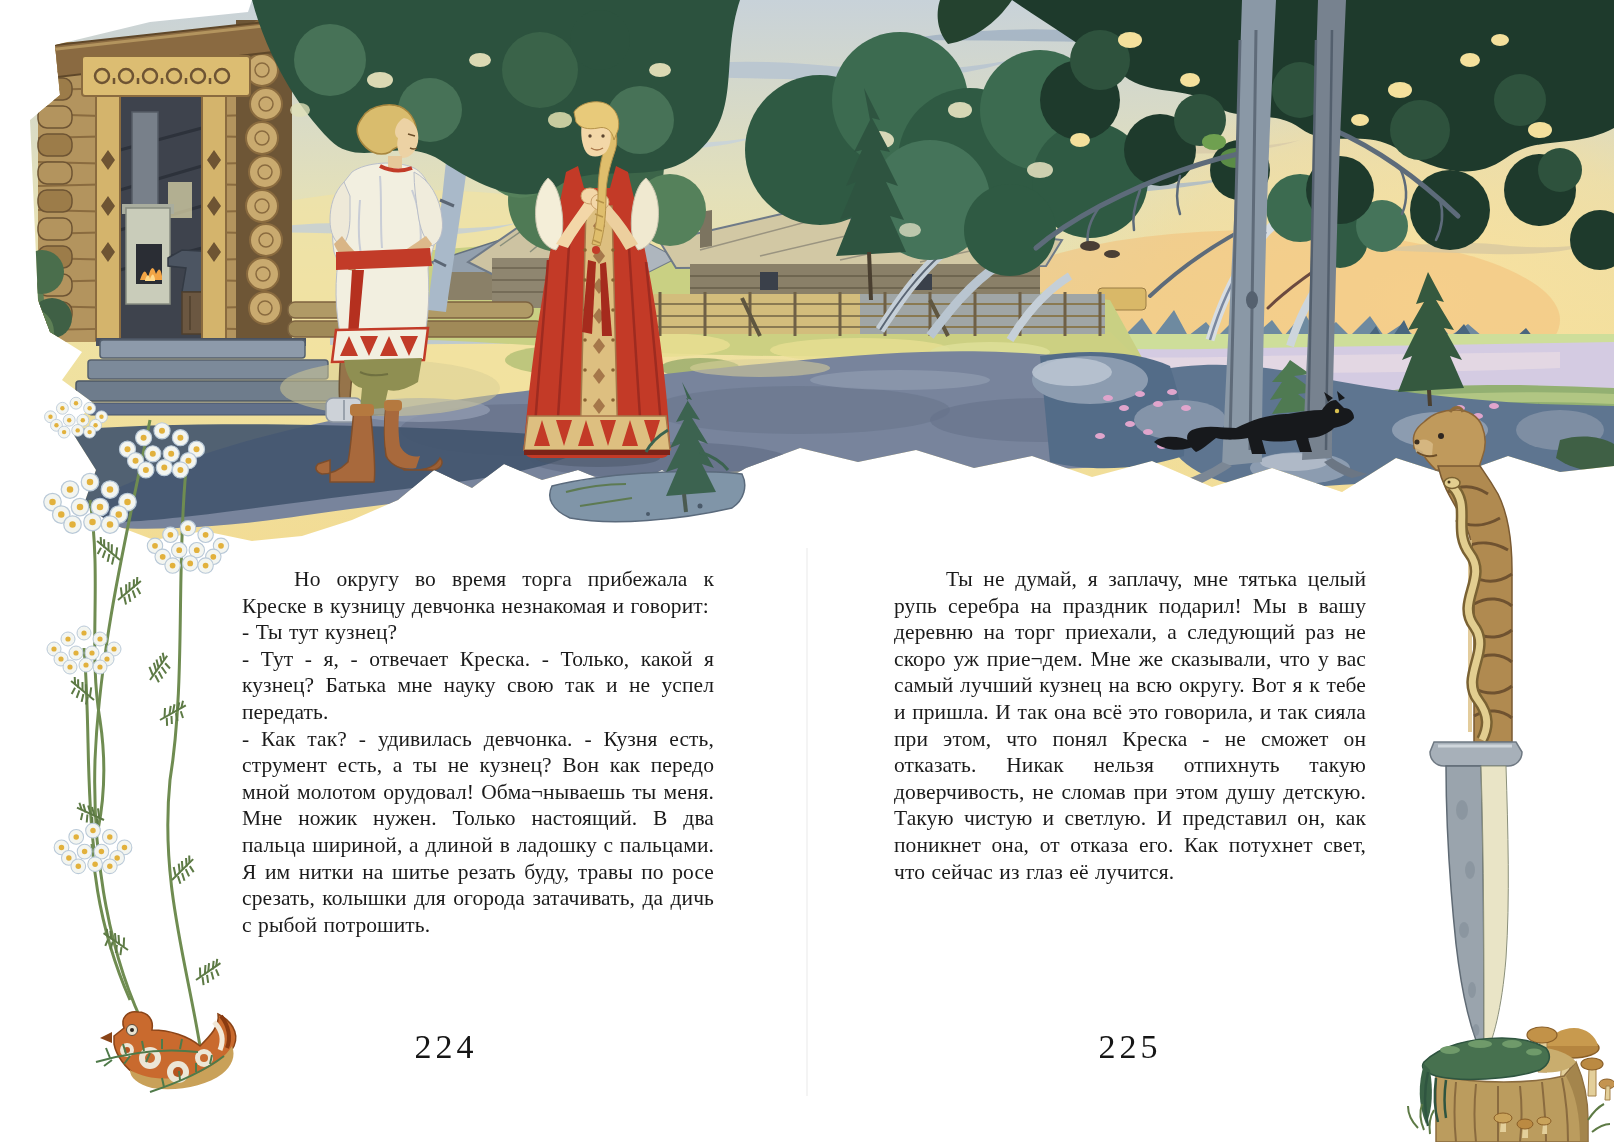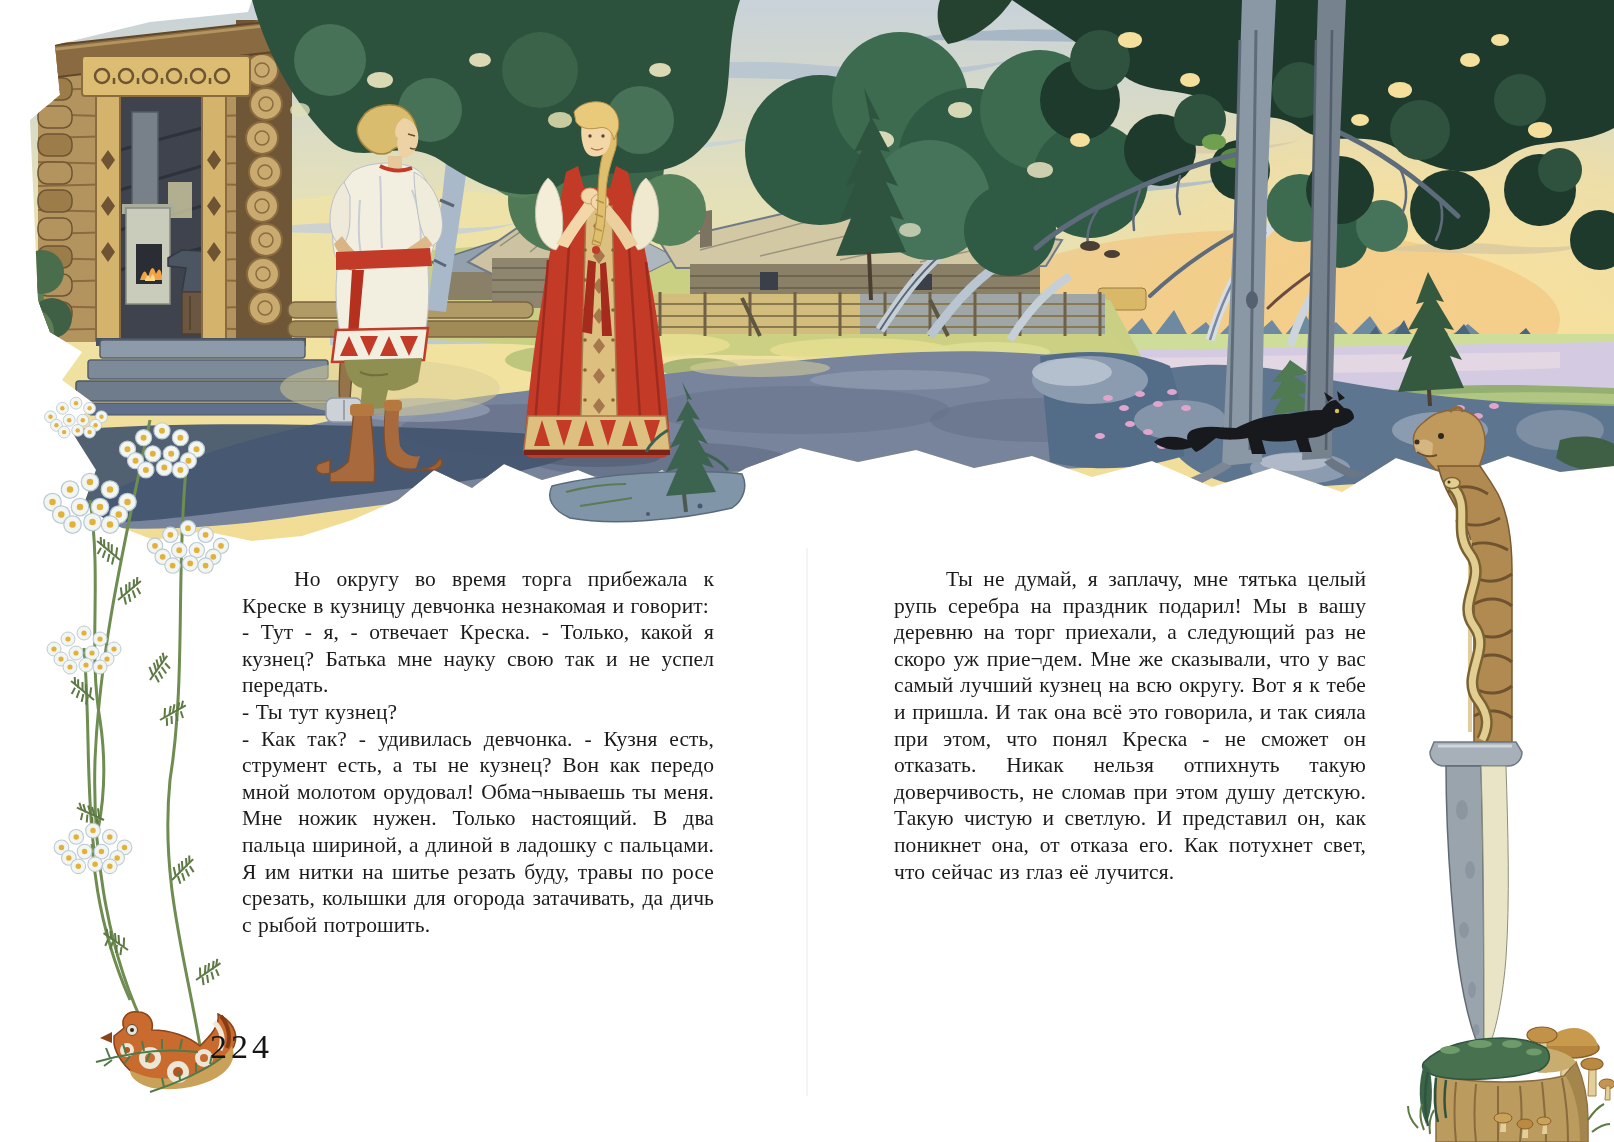--- a/index.html
+++ b/index.html
@@ -23,21 +23,21 @@
     word-spacing:1px;
   }
   #left-text  { left:242px; top:566px; }
   #right-text { left:894px; top:566px; }
   .page-text p { margin:0; }
   .page-text p.indent { text-indent:52px; }
   .pagenum {
     position:absolute;
     top:1028px;
     width:472px;
-    text-align:left;
+    text-align:center;
     font-size:34px;
     letter-spacing:4px;
     color:#151515;
   }
   #pagenum-left  { left:210px; }
   #pagenum-right { left:894px; }
 </style>
 </head>
 <body>
 
@@ -650,24 +650,25 @@
       <path d="M1424,1130 q-6,-14 -2,-26 M1430,1134 q-2,-14 4,-24 M1418,1128 q-10,-10 -10,-22"></path>
       <path d="M1588,1120 q8,-12 16,-16 M1592,1132 q10,-8 18,-8"></path>
     </g>
   </g>
 
   <line x1="807" y1="548" x2="807" y2="1096" stroke="#ededed" stroke-width="1.5" opacity="0.8"></line>
 </svg>
 
 <div class="page-text" id="left-text">
   <p class="indent">Но округу во время торга прибежала к Креске в кузницу девчонка незнакомая и говорит:</p>
+  <p>- Ты тут кузнец?</p>
   <p>- Тут - я, - отвечает Креска. - Только, какой я кузнец? Батька мне науку свою так и не успел передать.</p>
-  <p>- Ты тут кузнец?</p>
   <p>- Как так? - удивилась девчонка. - Кузня есть, струмент есть, а ты не кузнец? Вон как передо мной молотом орудовал! Обма¬нываешь ты меня. Мне ножик нужен. Только настоящий. В два пальца шириной, а длиной в ладошку с пальцами. Я им нитки на шитье резать буду, травы по росе срезать, колышки для огорода затачивать, да дичь с рыбой потрошить.</p>
 </div>
 
 <div class="page-text" id="right-text">
   <p class="indent">Ты не думай, я заплачу, мне тятька целый рупь серебра на праздник подарил! Мы в вашу деревню на торг приехали, а следующий раз не скоро уж прие¬дем. Мне же сказывали, что у вас самый лучший кузнец на всю округу. Вот я к тебе и пришла. И так она всё это говорила, и так сияла при этом, что понял Креска - не сможет он отказать. Никак нельзя отпихнуть такую доверчивость, не сломав при этом душу детскую. Такую чистую и светлую. И представил он, как поникнет она, от отказа его. Как потухнет свет, что сейчас из глаз её лучится.</p>
 </div>
 
 <div class="pagenum" id="pagenum-left">224</div>
+<div class="pagenum" id="pagenum-right">225</div>
 
 </div>
 
 </body></html>

